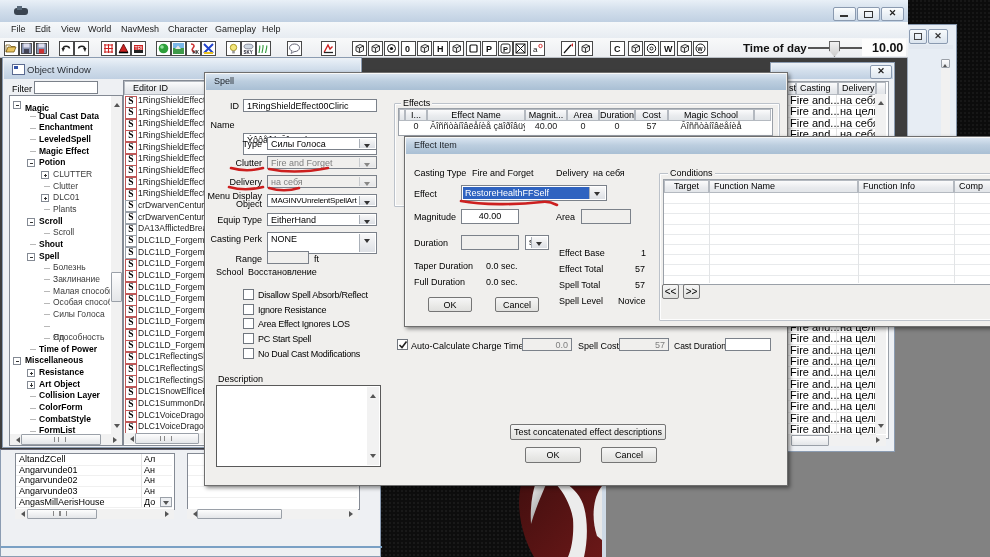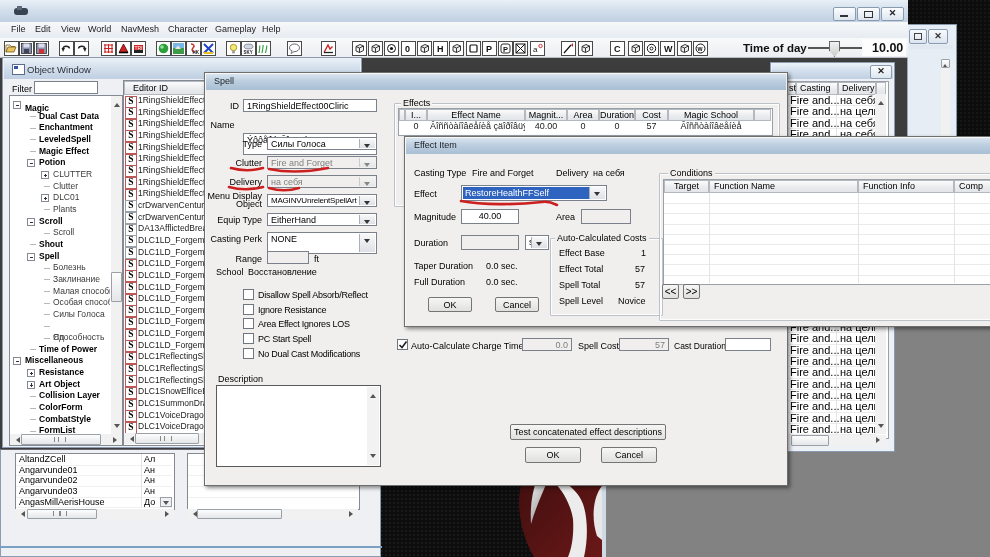--- a/index.html
+++ b/index.html
@@ -876,23 +876,20 @@
   <div class="fld" style="left:56px;top:72px;width:58px;height:15px;text-align:center">40.00</div>
   <div class="lbl" style="left:151px;top:75px">Area</div>
   <div class="fld dis" style="left:176px;top:72px;width:50px;height:15px"></div>
   <div class="lbl" style="left:9px;top:101px">Duration</div>
   <div class="fld dis" style="left:56px;top:98px;width:58px;height:15px"></div>
   <div class="fld cmb" style="left:120px;top:98px;width:24px;height:15px">s<span class="ar"></span></div>
   <div class="lbl" style="left:9px;top:124px">Taper Duration</div>
   <div class="lbl" style="left:81px;top:124px">0.0 sec.</div>
   <div class="lbl" style="left:9px;top:140px">Full Duration</div>
   <div class="lbl" style="left:81px;top:140px">0.0 sec.</div>
-  <div class="gb" style="left:145px;top:101px;width:111px;height:76px">
-        <span class="gbl" style="left:4px">Auto-Calculated Costs</span>
-      </div>
   <div class="lbl" style="left:154px;top:111px">Effect Base</div>
       <div class="lbl" style="left:236px;top:111px">1</div>
   <div class="lbl" style="left:154px;top:127px">Effect Total</div>
       <div class="lbl" style="left:230px;top:127px">57</div>
   <div class="lbl" style="left:154px;top:143px">Spell Total</div>
       <div class="lbl" style="left:230px;top:143px">57</div>
   <div class="lbl" style="left:154px;top:159px">Spell Level</div>
       <div class="lbl" style="left:213px;top:159px">Novice</div>
   <div class="btn" style="left:23px;top:160px;width:44px;height:15px;line-height:14px">OK</div>
   <div class="btn" style="left:90px;top:160px;width:44px;height:15px;line-height:14px">Cancel</div>

